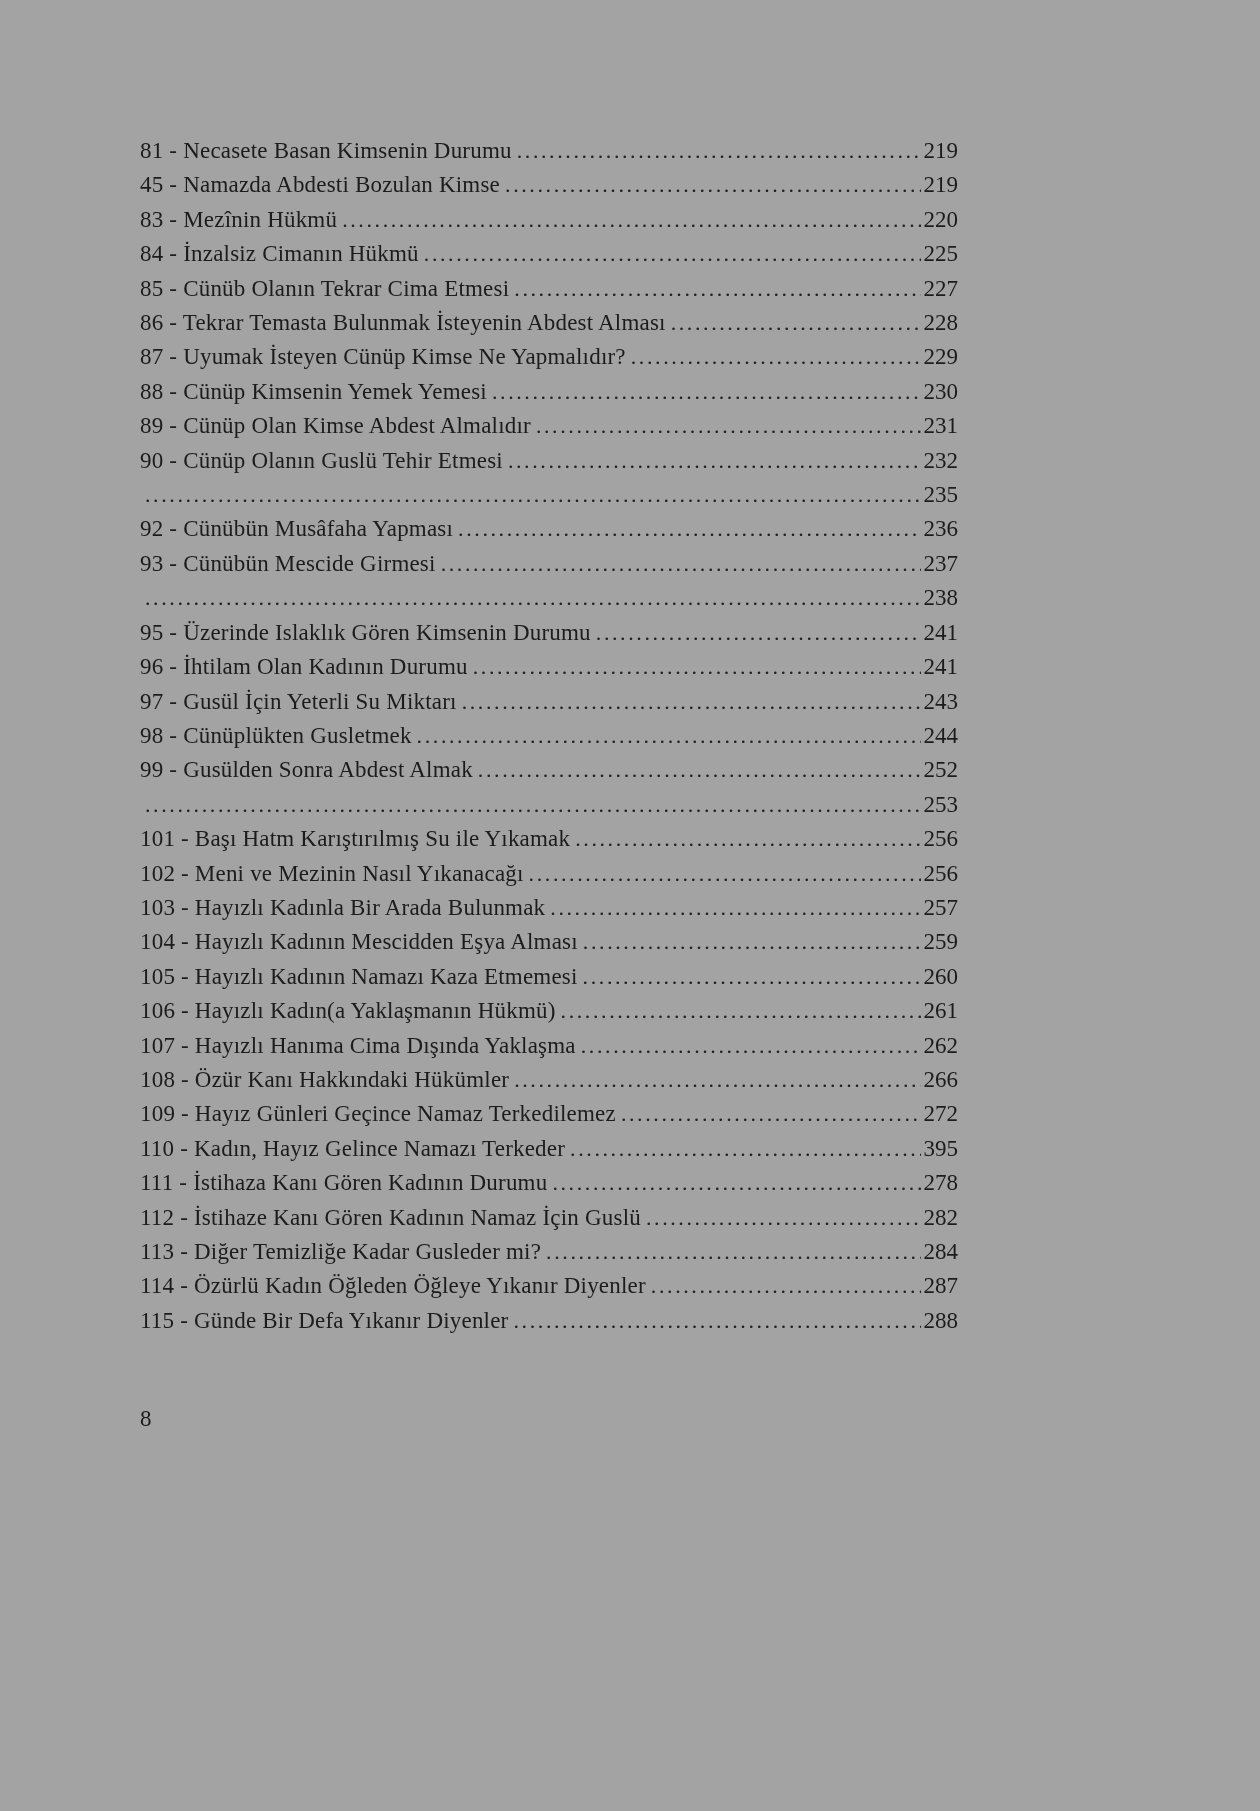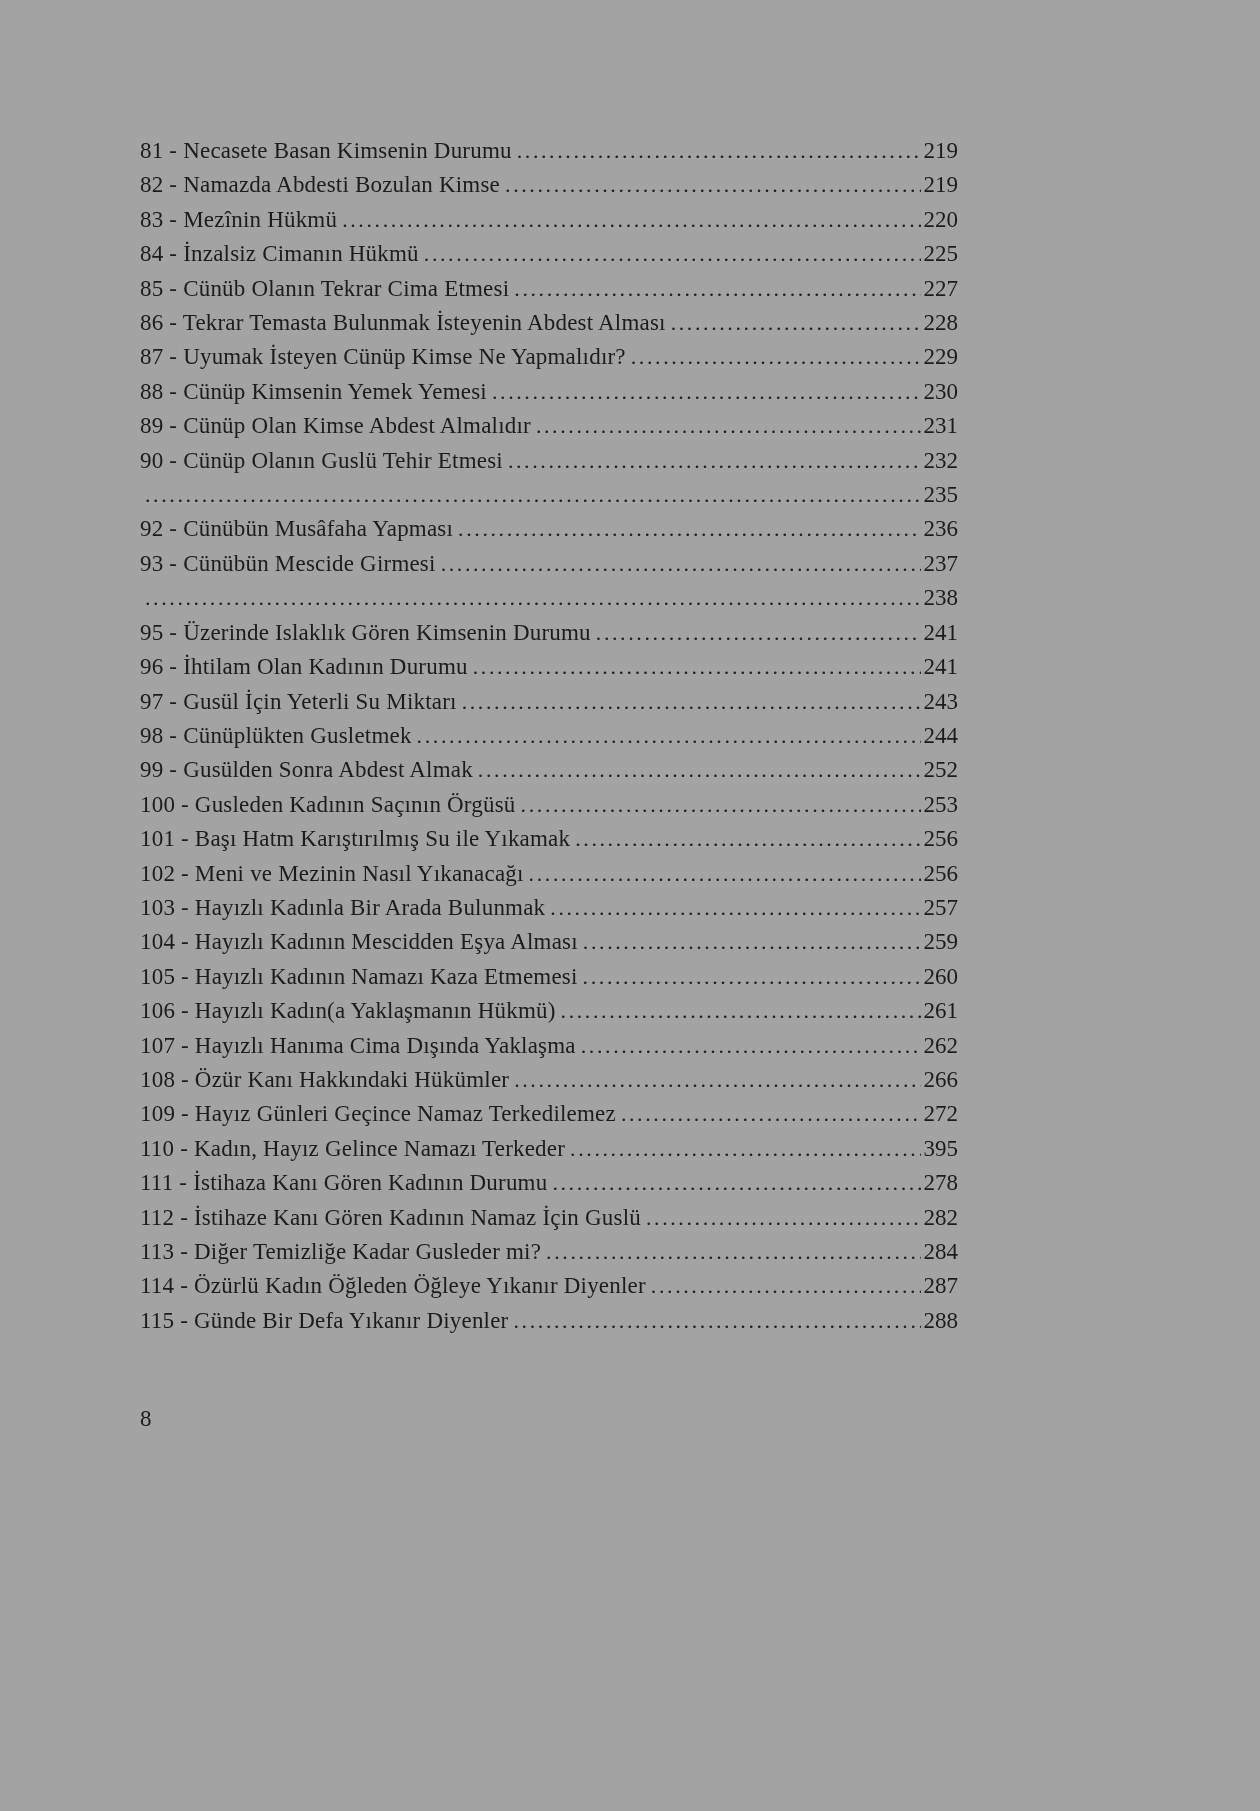--- a/index.html
+++ b/index.html
@@ -61,21 +61,21 @@
 <body>
 
 <div class="book-page">
   <div class="toc" id="toc">
       <div class="entry">
         <span class="title">81 - Necasete Basan Kimsenin Durumu</span>
         <span class="leader">................................................................................................................................................................................................................................................</span>
         <span class="pagenum">219</span>
       </div>
       <div class="entry">
-        <span class="title">82 - Namazda Abdesti Bozulan Kimse</span>
+        <span class="title">45 - Namazda Abdesti Bozulan Kimse</span>
         <span class="leader">................................................................................................................................................................................................................................................</span>
         <span class="pagenum">219</span>
       </div>
       <div class="entry">
         <span class="title">83 - Mezînin Hükmü</span>
         <span class="leader">................................................................................................................................................................................................................................................</span>
         <span class="pagenum">220</span>
       </div>
       <div class="entry">
         <span class="title">84 - İnzalsiz Cimanın Hükmü</span>
@@ -149,21 +149,20 @@
         <span class="title">98 - Cünüplükten Gusletmek</span>
         <span class="leader">................................................................................................................................................................................................................................................</span>
         <span class="pagenum">244</span>
       </div>
       <div class="entry">
         <span class="title">99 - Gusülden Sonra Abdest Almak</span>
         <span class="leader">................................................................................................................................................................................................................................................</span>
         <span class="pagenum">252</span>
       </div>
       <div class="entry">
-        <span class="title">100 - Gusleden Kadının Saçının Örgüsü</span>
         <span class="leader">................................................................................................................................................................................................................................................</span>
         <span class="pagenum">253</span>
       </div>
       <div class="entry">
         <span class="title">101 - Başı Hatm Karıştırılmış Su ile Yıkamak</span>
         <span class="leader">................................................................................................................................................................................................................................................</span>
         <span class="pagenum">256</span>
       </div>
       <div class="entry">
         <span class="title">102 - Meni ve Mezinin Nasıl Yıkanacağı</span>

